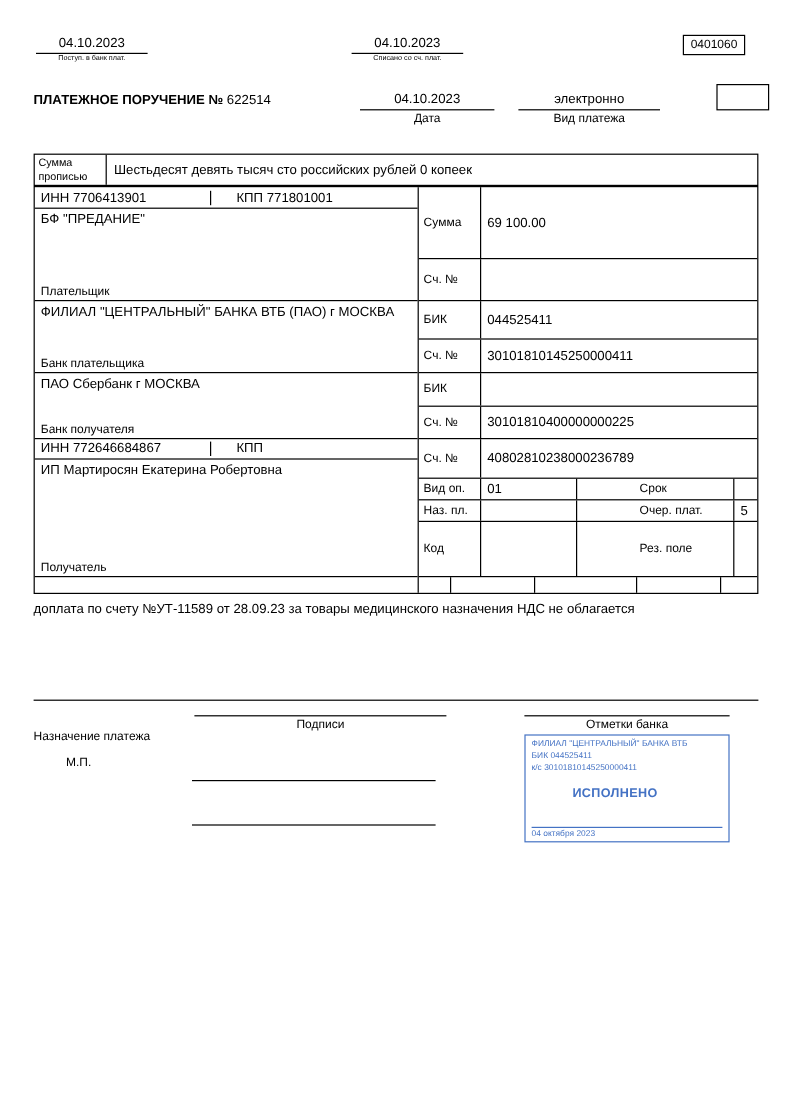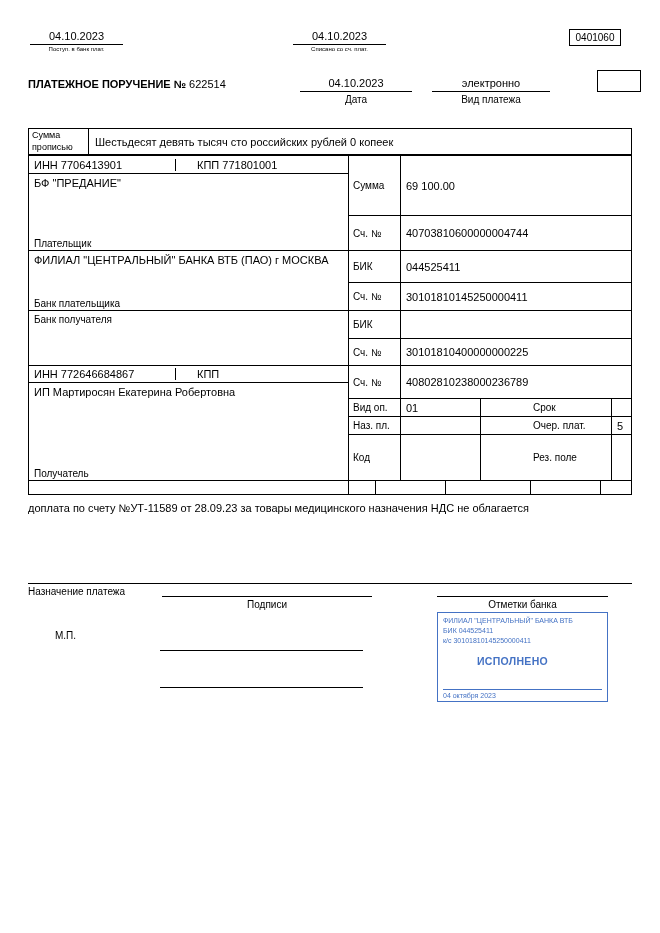--- a/index.html
+++ b/index.html
@@ -47,21 +47,21 @@
   .rlab { width: 52px; border-right: 1px solid #000; font-size: 10px; display: flex; align-items: center; padding: 0 4px; }
   .rval { flex: 1; font-size: 11px; display: flex; align-items: center; padding: 0 5px; }
   .c80 { width: 80px; border-right: 1px solid #000; font-size: 11px; display: flex; align-items: center; padding: 0 5px; }
   .c83 { width: 83px; border-right: 1px solid #000; font-size: 10px; display: flex; align-items: center; padding: 0 4px; margin-left: 48px; }
   .cfx { flex: 1; font-size: 11px; display: flex; align-items: center; padding: 0 5px; }
   .bc { border-right: 1px solid #000; }
 
   
   .purpose { position: absolute; left: 28px; top: 502px; width: 604px; font-size: 11px; }
   .purline { position: absolute; left: 28px; top: 583px; width: 604px; border-top: 1px solid #000; }
-  .purlabel { position: absolute; left: 28px; top: 586px; font-size: 10px; }
+  .purlabel { position: absolute; left: 28px; top: 609px; font-size: 10px; }
   .sigheader { position: absolute; left: 162px; top: 596px; width: 210px; border-top: 1px solid #000;
                text-align: center; font-size: 10px; padding-top: 2px; }
   .bankheader { position: absolute; left: 437px; top: 596px; width: 171px; border-top: 1px solid #000;
                 text-align: center; font-size: 10px; padding-top: 2px; }
   .mp { position: absolute; left: 55px; top: 630px; font-size: 10px; }
   .sigline { position: absolute; left: 160px; width: 203px; border-top: 1px solid #000; }
   .sig1 { top: 650px; }
   .sig2 { top: 687px; }
 
   
@@ -119,41 +119,41 @@
       </div>
       <div class="lblock" style="height:77px;">
         <div class="bname">БФ "ПРЕДАНИЕ"</div>
         <div class="blabel">Плательщик</div>
       </div>
       <div class="lblock" style="height:60px;">
         <div class="bname">ФИЛИАЛ "ЦЕНТРАЛЬНЫЙ" БАНКА ВТБ (ПАО) г МОСКВА</div>
         <div class="blabel">Банк плательщика</div>
       </div>
       <div class="lblock" style="height:55px;">
+        <div class="bname">ПАО Сбербанк г МОСКВА</div>
         <div class="blabel">Банк получателя</div>
       </div>
       <div class="lrow" style="height:17px;">
         <div class="cell br w147">ИНН 772646684867</div>
         <div class="cell grow">КПП</div>
       </div>
       <div class="lblock" style="height:98px;">
         <div class="bname">ИП Мартиросян Екатерина Робертовна</div>
         <div class="blabel">Получатель</div>
       </div>
       <div class="lrow last"></div>
     </div>
 
     <div class="mtr">
       <div class="rrow" style="height:60px;">
         <div class="rlab">Сумма</div>
         <div class="rval">69 100.00</div>
       </div>
       <div class="rrow" style="height:35px;">
         <div class="rlab">Сч. №</div>
-        <div class="rval">40703810600000004744</div>
       </div>
       <div class="rrow" style="height:32px;">
         <div class="rlab">БИК</div>
         <div class="rval">044525411</div>
       </div>
       <div class="rrow" style="height:28px;">
         <div class="rlab">Сч. №</div>
         <div class="rval">30101810145250000411</div>
       </div>
       <div class="rrow" style="height:28px;">

